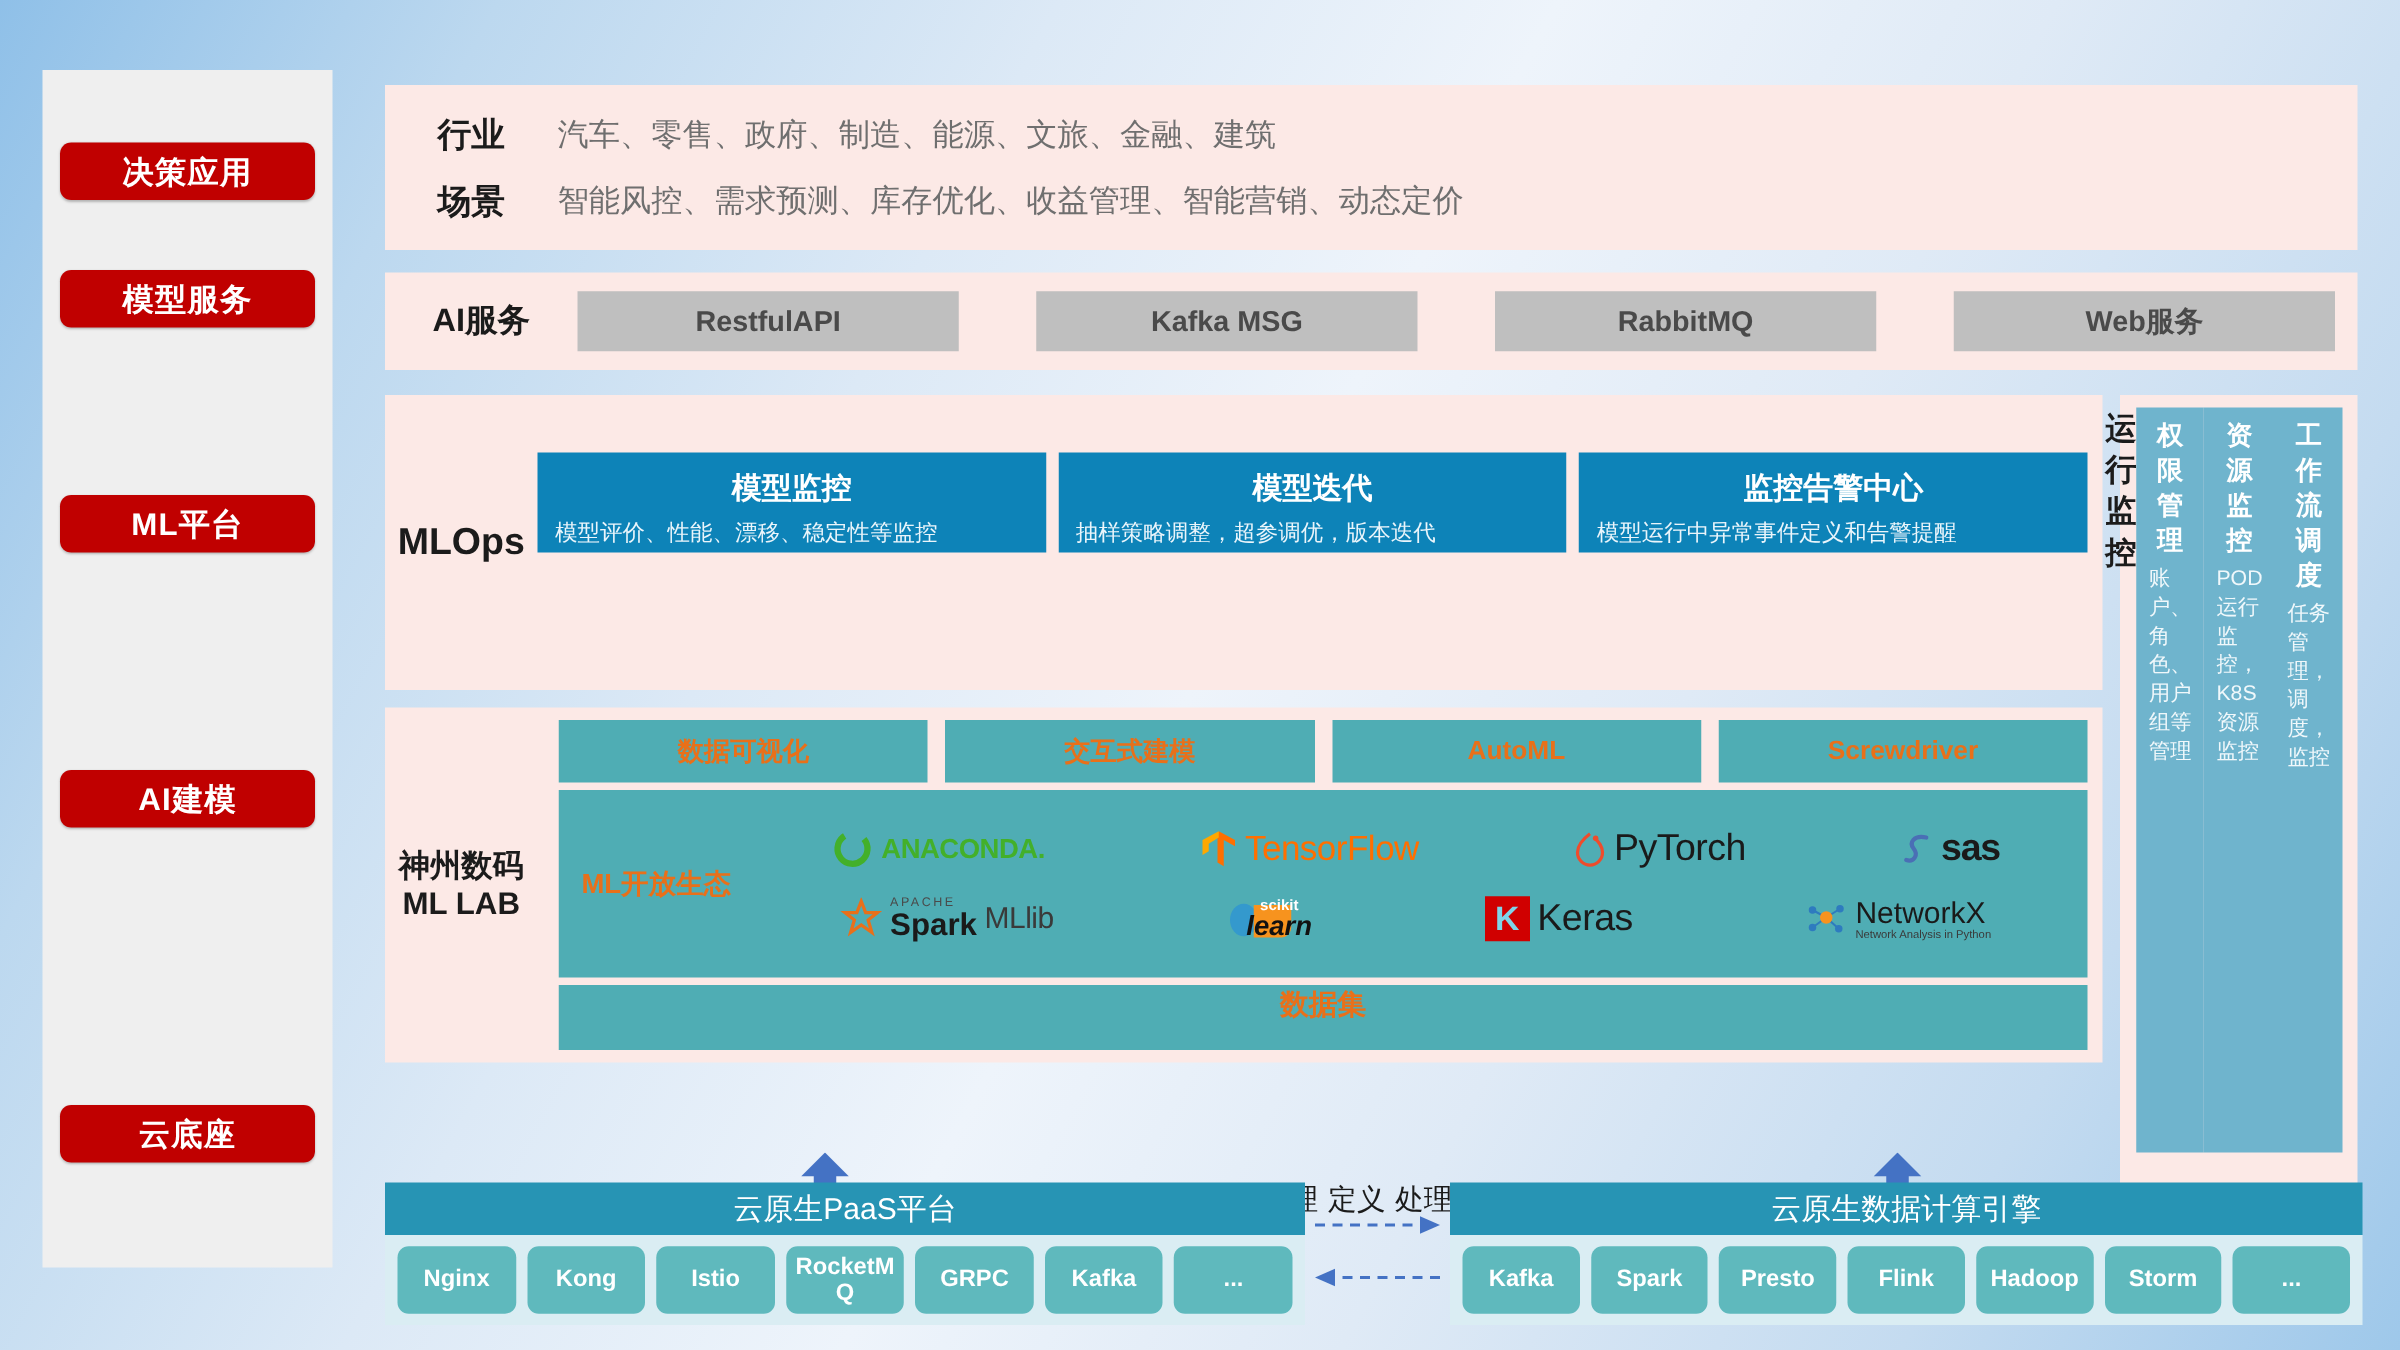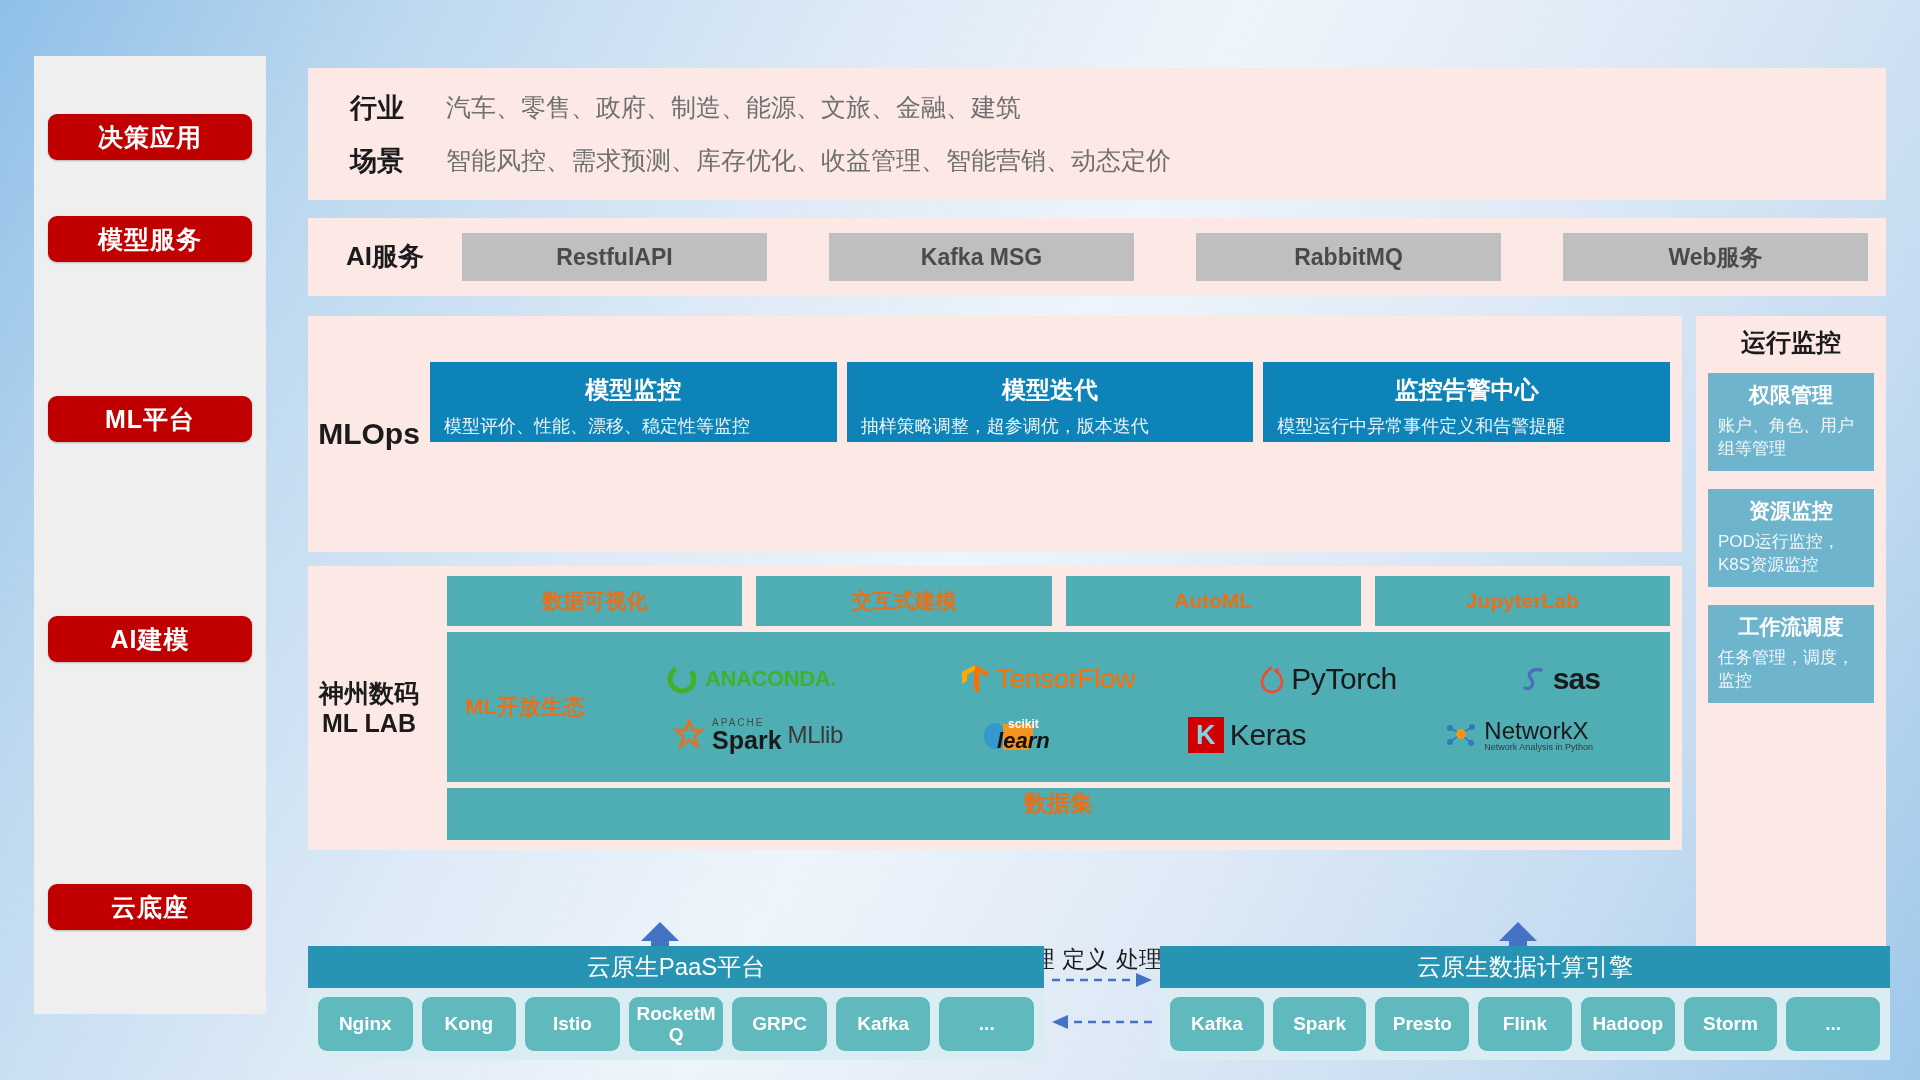--- a/index.html
+++ b/index.html
@@ -109,21 +109,21 @@
   .eco-line { display: flex; align-items: center; justify-content: space-around; height: 52px; }
   .ds-row { height: 52px; background: #4fadb4; display: flex; align-items: center; flex-direction: column; }
   .ds-title { flex: 0 0 156px; color: #e8701a; font-weight: bold; font-size: 23px; text-align: center; }
   .ds-items { flex: 1 1 auto; display: flex; }
   .ds-item { flex: 1 1 0; text-align: center; color: #1b1b1b; font-size: 23px; }
 
   
   #panel-mon {
     position: absolute; top: 316px; right: 34px; width: 190px; height: 634px;
     background: #fce9e6; padding: 10px 12px;
-    display: flex; flex-direction: column;
+    display: flex; flex-direction: row; justify-content: flex-end;
   }
   #panel-mon h3 {
     text-align: center; font-size: 25px; font-weight: bold; color: #1b1b1b;
     margin-bottom: 14px;
   }
   .mon-card {
     background: #6fb4cd; margin-bottom: 18px; padding: 8px 10px 10px;
     color: #fff;
   }
   .mon-card h5 { text-align: center; font-size: 21px; font-weight: bold; margin-bottom: 6px; }
@@ -236,21 +236,21 @@
           <div>神州数码</div>
           <div>ML LAB</div>
         </div>
       </div>
       <div class="lab-right">
 
         <div class="lab-tools">
           <div class="lab-tool">数据可视化</div>
           <div class="lab-tool">交互式建模</div>
           <div class="lab-tool">AutoML</div>
-          <div class="lab-tool">JupyterLab</div>
+          <div class="lab-tool">Screwdriver</div>
         </div>
 
         <div class="eco">
           <div class="eco-title">ML开放生态</div>
           <div class="eco-logos">
 
             <div class="eco-line">
               <div class="logo">
                 <svg width="34" height="34" viewBox="0 0 34 34">
                   <circle cx="17" cy="17" r="12" fill="none" stroke="#43b02a" stroke-width="5" stroke-dasharray="58 20" transform="rotate(-40 17 17)"></circle>

